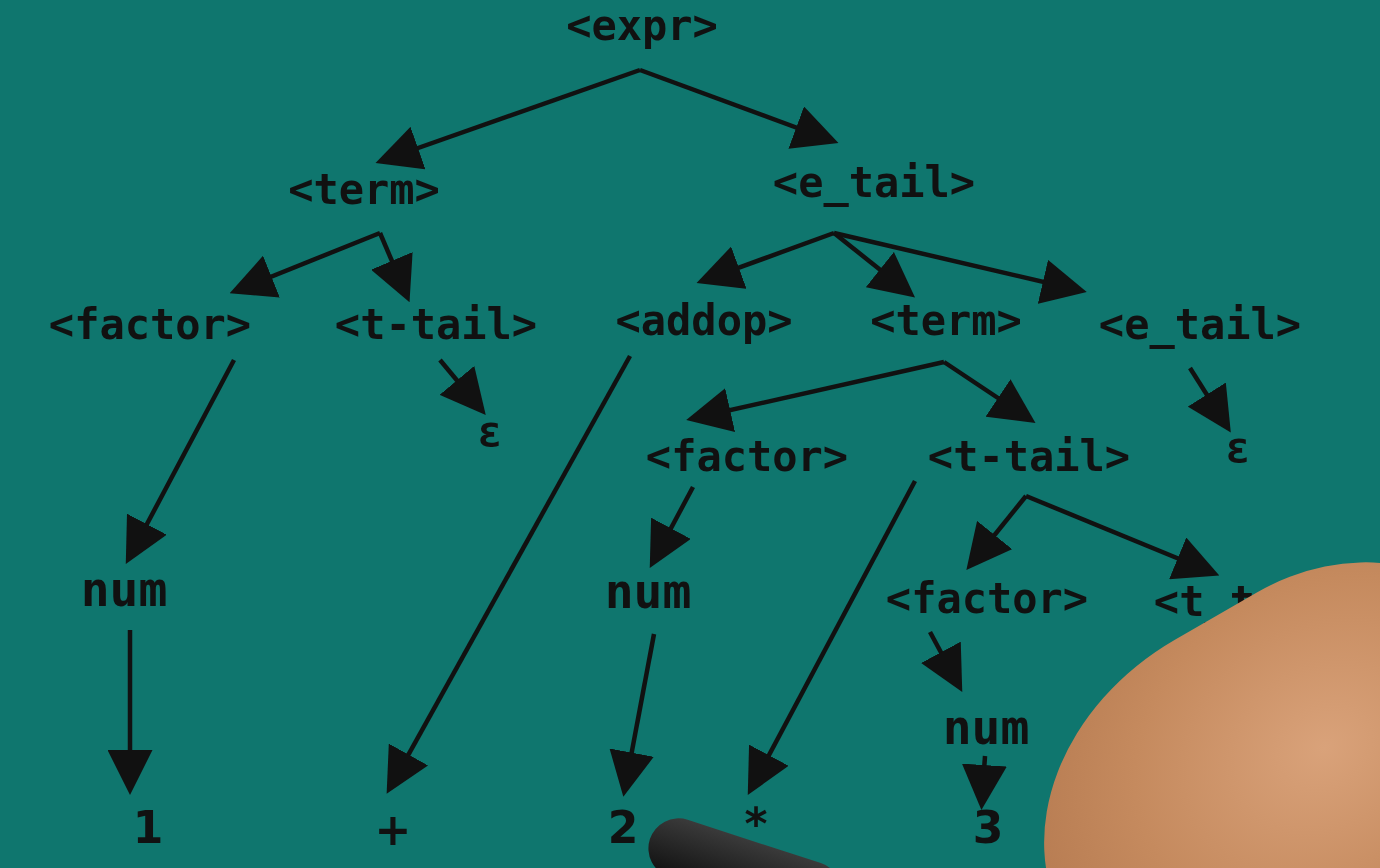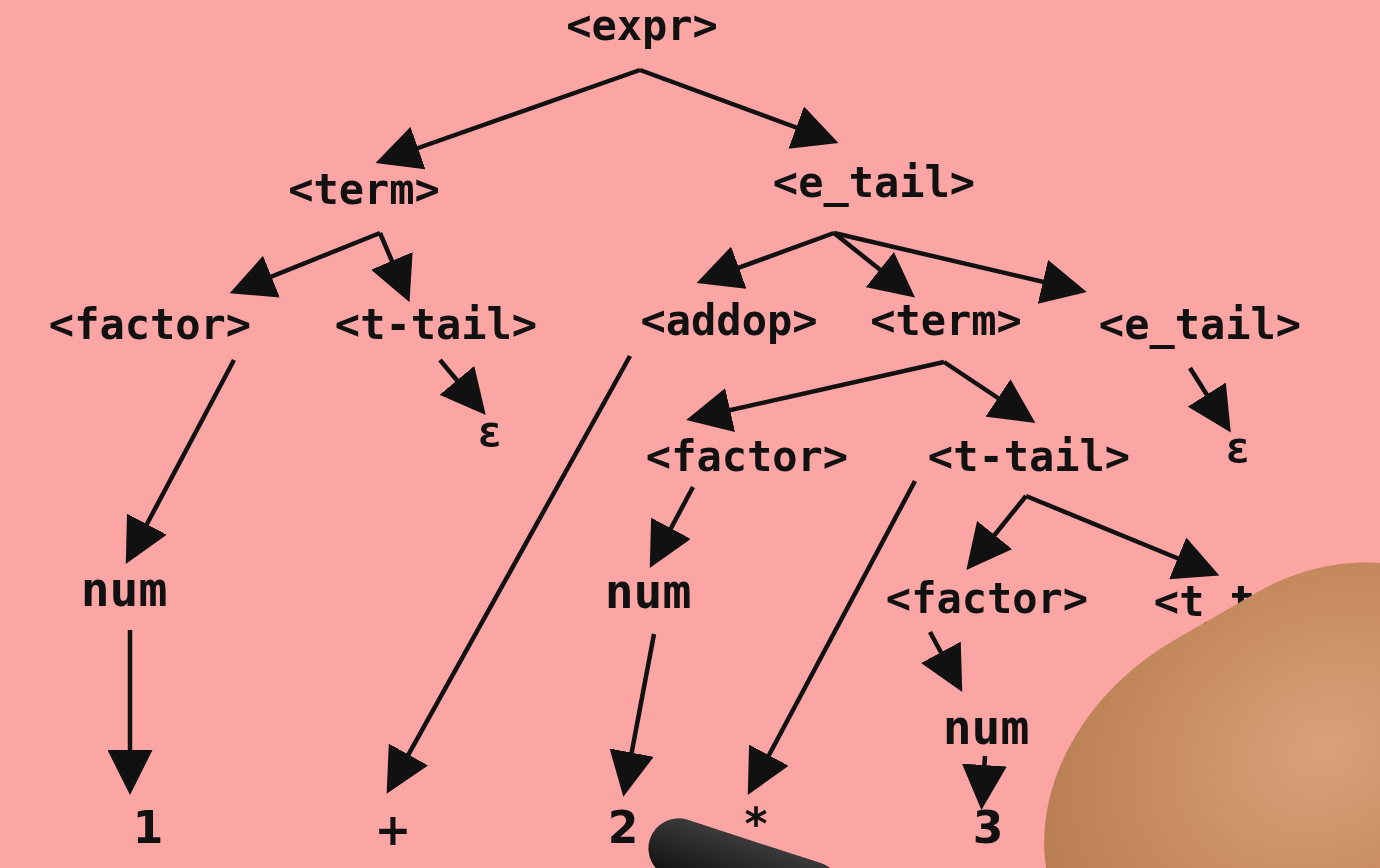--- a/index.html
+++ b/index.html
@@ -1,21 +1,21 @@
 <!DOCTYPE html>
 <html><head>
   <meta charset="utf-8">
   <style>
     html, body { margin: 0; padding: 0; background: #ffffff; }
     #canvas {
       position: relative;
       width: 1380px;
       height: 868px;
       overflow: hidden;
-      background: #fca5a5;
+      background: #0f766e;
     }
     #edges { position: absolute; left: 0; top: 0; }
     .node {
       position: absolute;
       transform: translate(-50%, -50%);
       font-family: "DejaVu Sans Mono", "Liberation Mono", monospace;
       font-weight: bold;
       font-size: 42px;
       color: #111111;
       white-space: nowrap;
@@ -75,21 +75,21 @@
         <line x1="985" y1="756" x2="982" y2="801" stroke="#111111" stroke-width="4.5" marker-end="url(#arrowhead)"></line>
       </g>
   </svg>
 
   <div id="node-layer">
       <div class="node nonterminal" style="left: 642px; top: 26px;">&lt;expr&gt;</div>
       <div class="node nonterminal" style="left: 364px; top: 190px;">&lt;term&gt;</div>
       <div class="node nonterminal" style="left: 874px; top: 183px;">&lt;e_tail&gt;</div>
       <div class="node nonterminal" style="left: 150px; top: 325px;">&lt;factor&gt;</div>
       <div class="node nonterminal" style="left: 436px; top: 325px;">&lt;t-tail&gt;</div>
-      <div class="node nonterminal" style="left: 704px; top: 321px; margin-left: 25px;">&lt;addop&gt;</div>
+      <div class="node nonterminal" style="left: 704px; top: 321px;">&lt;addop&gt;</div>
       <div class="node nonterminal" style="left: 946px; top: 321px;">&lt;term&gt;</div>
       <div class="node nonterminal" style="left: 1200px; top: 325px;">&lt;e_tail&gt;</div>
       <div class="node epsilon" style="left: 490px; top: 432px;">ε</div>
       <div class="node nonterminal" style="left: 747px; top: 457px;">&lt;factor&gt;</div>
       <div class="node nonterminal" style="left: 1029px; top: 457px;">&lt;t-tail&gt;</div>
       <div class="node epsilon" style="left: 1238px; top: 448px;">ε</div>
       <div class="node terminal" style="left: 124px; top: 589px;">num</div>
       <div class="node terminal" style="left: 648px; top: 591px;">num</div>
       <div class="node nonterminal" style="left: 987px; top: 599px;">&lt;factor&gt;</div>
       <div class="node nonterminal" style="left: 1255px; top: 602px;">&lt;t_tail&gt;</div>

